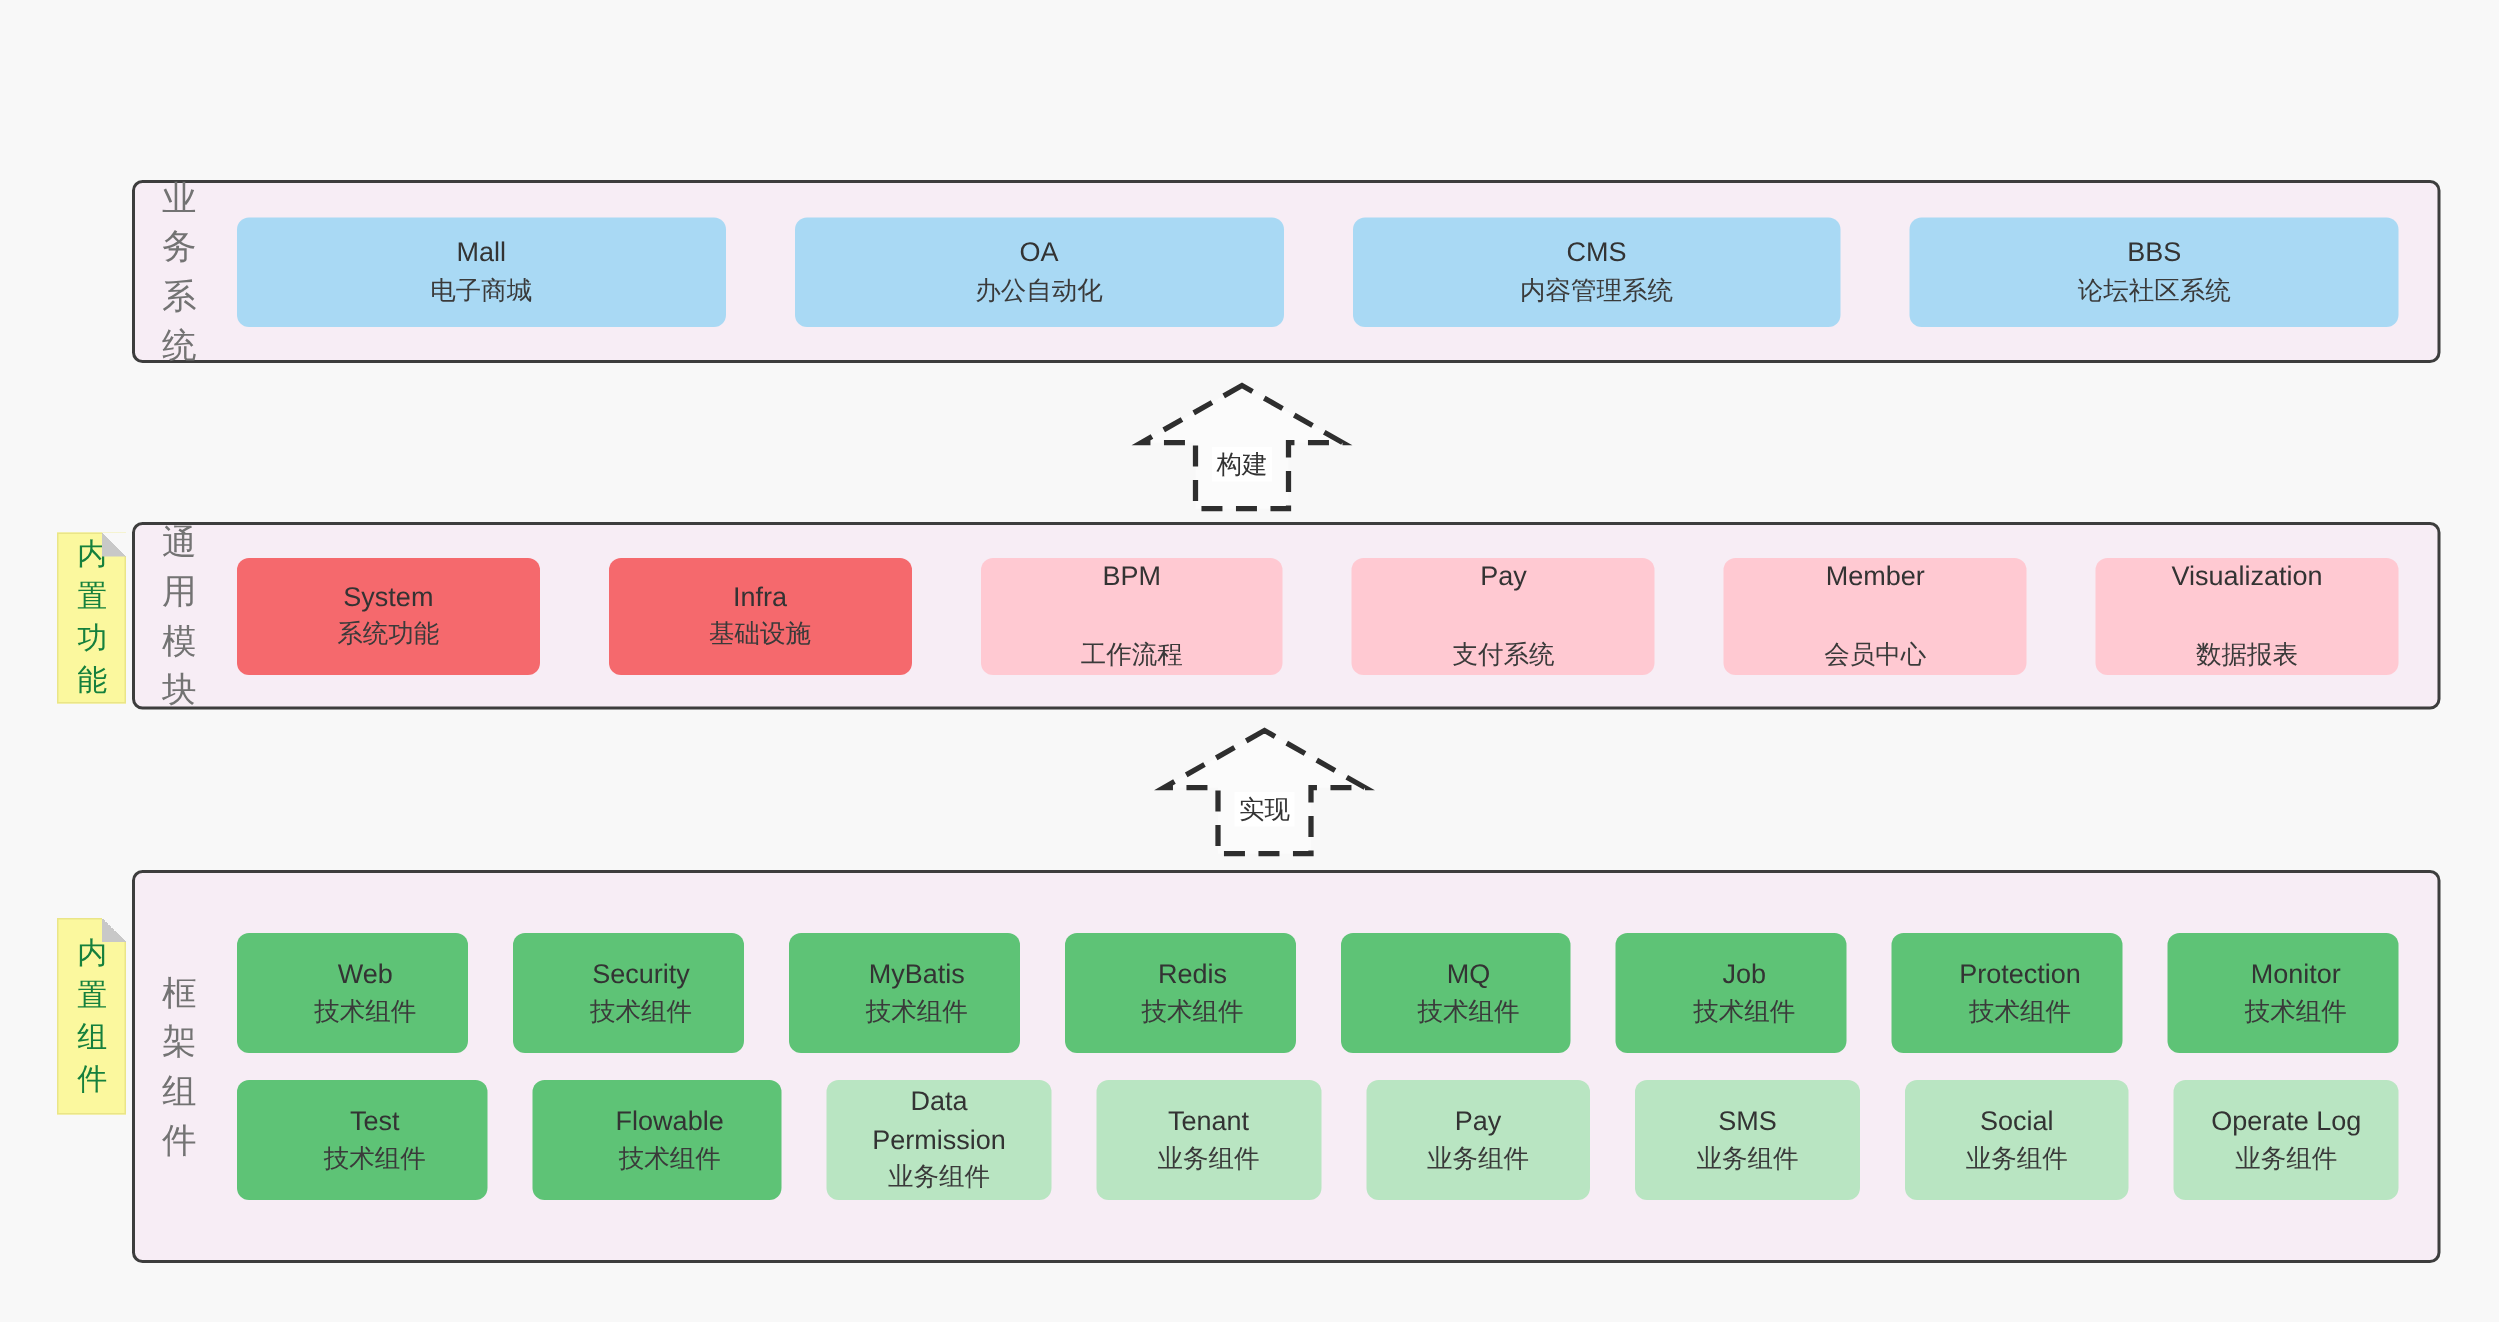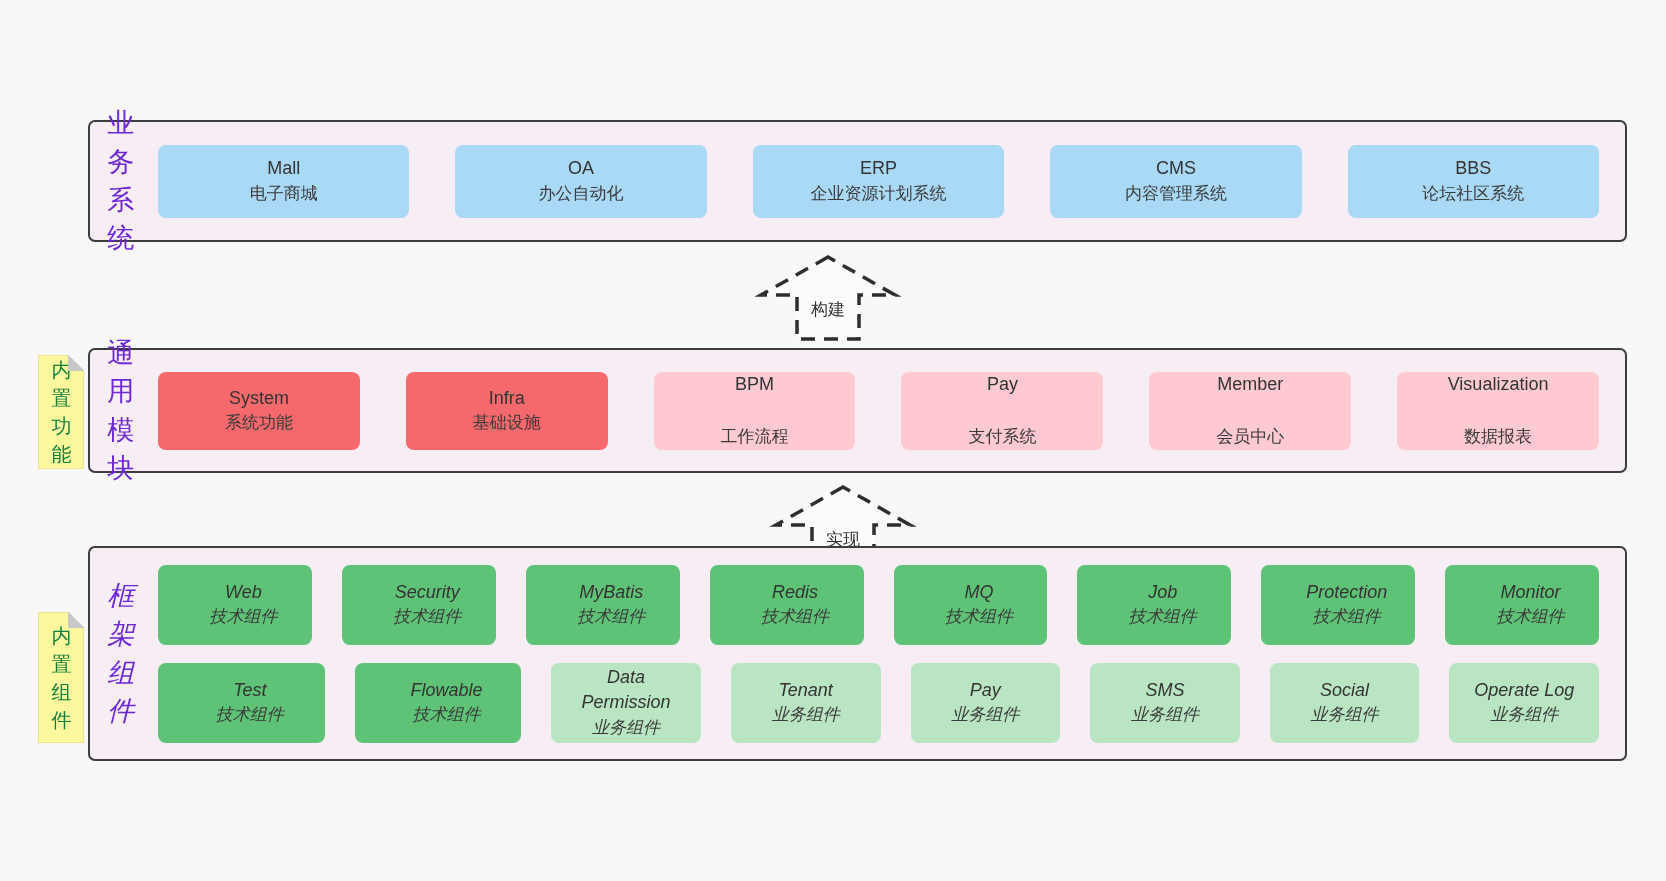--- a/index.html
+++ b/index.html
@@ -15,30 +15,30 @@
   
   .band {
     position:absolute; left:88px; width:1539px;
     background:#f7edf5;
     border:2px solid #3d3d3d;
     border-radius:7px;
     display:flex;
   }
   #band-business  { top:120px; height:122px; }
   #band-modules   { top:348px; height:125px; }
-  #band-framework { top:546px; height:215px;font-style:italic; }
+  #band-framework { top:580px; height:262px; }
 
   .vlabel {
     width:60px; flex:0 0 60px;
     display:flex; align-items:center; justify-content:center;
   }
   .vlabel span {
     display:block; width:1.05em;
-    font-size:27px; line-height:1.42;
-    word-break:break-all; text-align:right; color:#6d28d9;
+    font-size:23px; line-height:1.42;
+    word-break:break-all; text-align:left; color:#737373;
   }
 
   .band-content {
     flex:1; display:flex; flex-direction:column;
     justify-content:center; gap:18px;
     padding:0 26px 0 8px;
   }
   .box-row { display:flex; }
   .row-6 { gap:46px; }
   .row-8 { gap:30px; }
@@ -108,24 +108,20 @@
     <div class="box-row row-6">
       <div class="box c-blue">
         <span class="box-name">Mall</span>
         <span class="box-desc">电子商城</span>
       </div>
       <div class="box c-blue">
         <span class="box-name">OA</span>
         <span class="box-desc">办公自动化</span>
       </div>
       <div class="box c-blue">
-        <span class="box-name">ERP</span>
-        <span class="box-desc">企业资源计划系统</span>
-      </div>
-      <div class="box c-blue">
         <span class="box-name">CMS</span>
         <span class="box-desc">内容管理系统</span>
       </div>
       <div class="box c-blue">
         <span class="box-name">BBS</span>
         <span class="box-desc">论坛社区系统</span>
       </div>
     </div>
   </div>
 </div>

